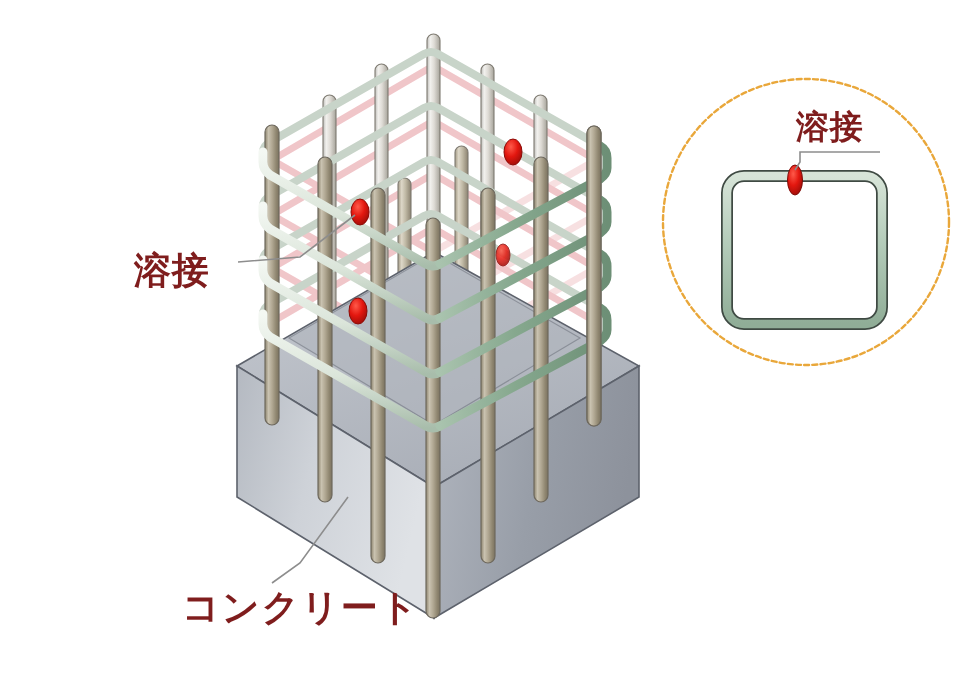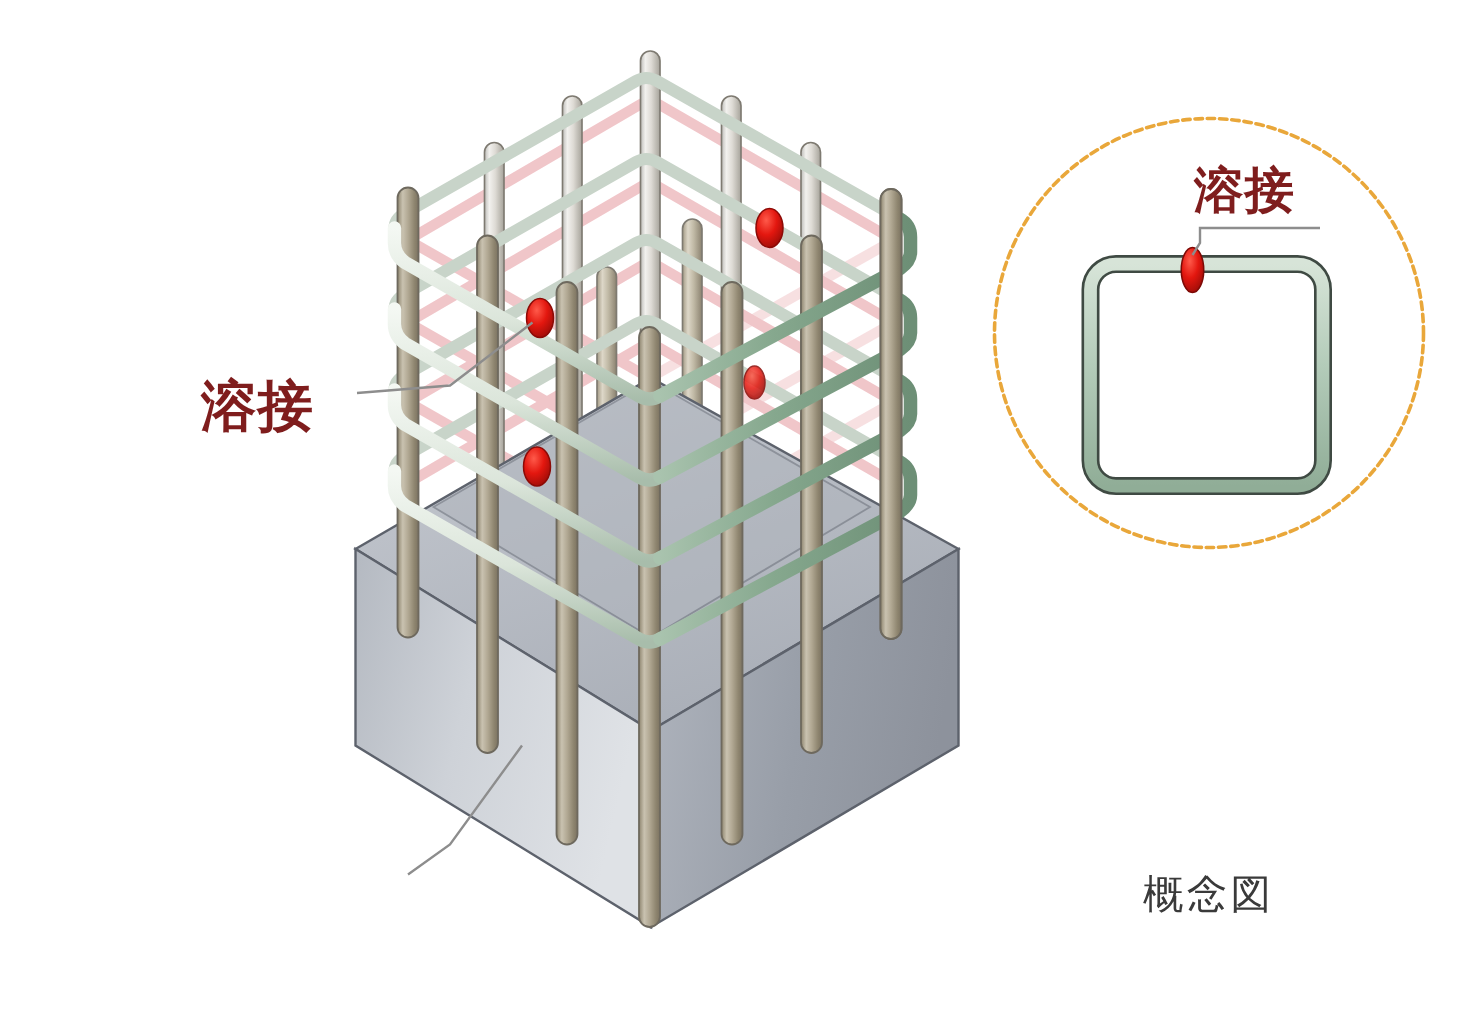--- a/index.html
+++ b/index.html
@@ -225,18 +225,18 @@
       <rect x="727" y="176" width="155" height="148" rx="17" fill="none" stroke="url(#gDetailHoop)" stroke-width="8.5"></rect>
 
       <ellipse cx="795" cy="180" rx="7.5" ry="15" fill="url(#gWeld)" stroke="#7d0905" stroke-width="1"></ellipse>
 
       <path d="M880,152 L800,152 L800,162 L795,170" fill="none" stroke="#8d8d8d" stroke-width="1.6"></path>
     </g>
   </svg>
 
   <div class="label" id="label-weld-main">溶接</div>
 
+  <div class="label" id="label-concrete">コンクリート</div>
 
   <div class="label" id="label-weld-detail">溶接</div>
 
-  <div class="label" id="label-conceptual">概念図</div>
 
 </div>
 
 </body></html>

